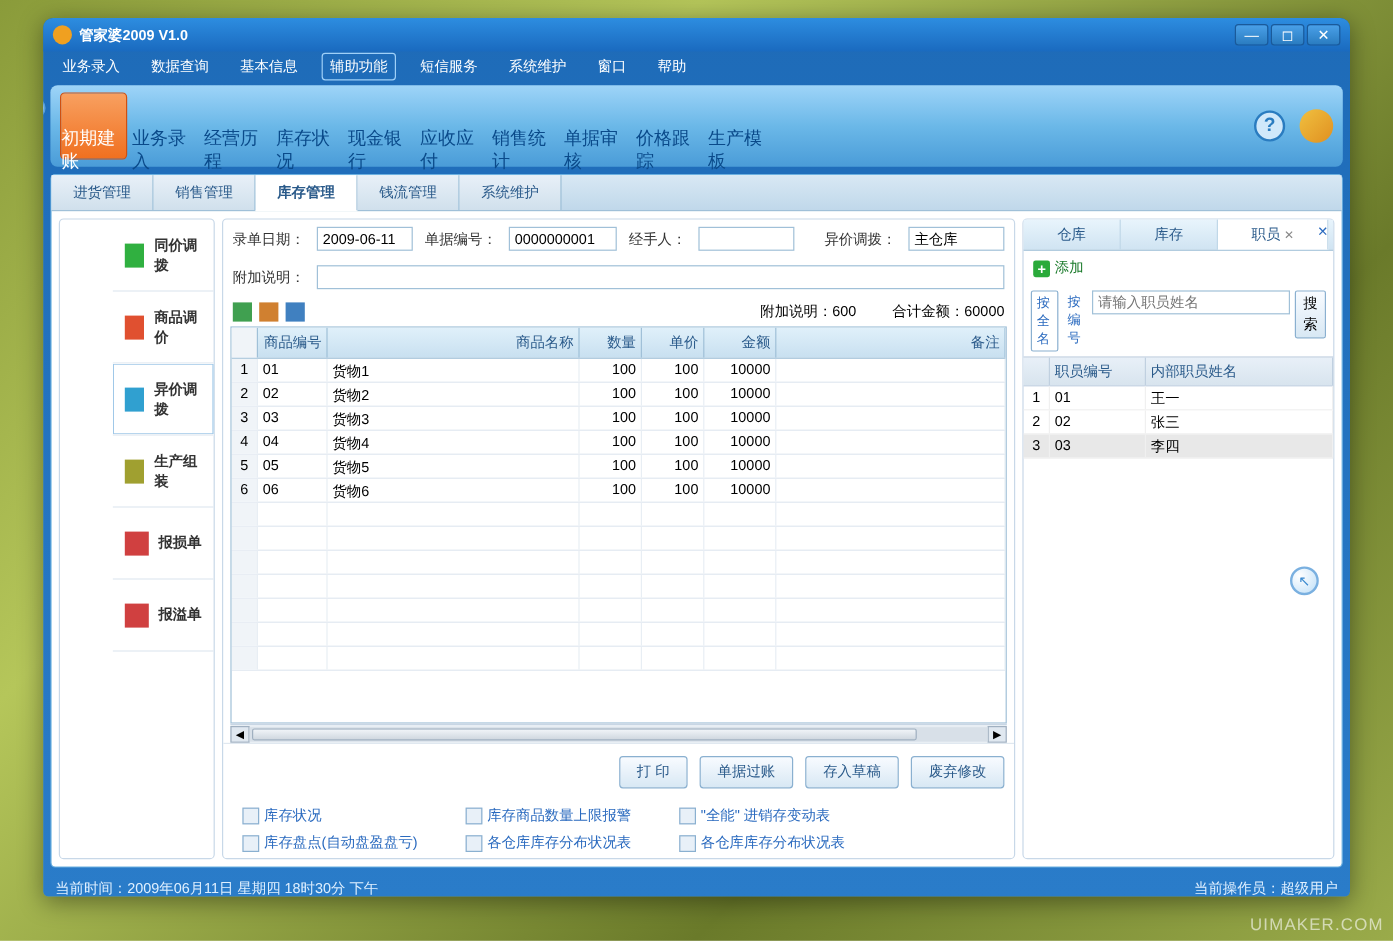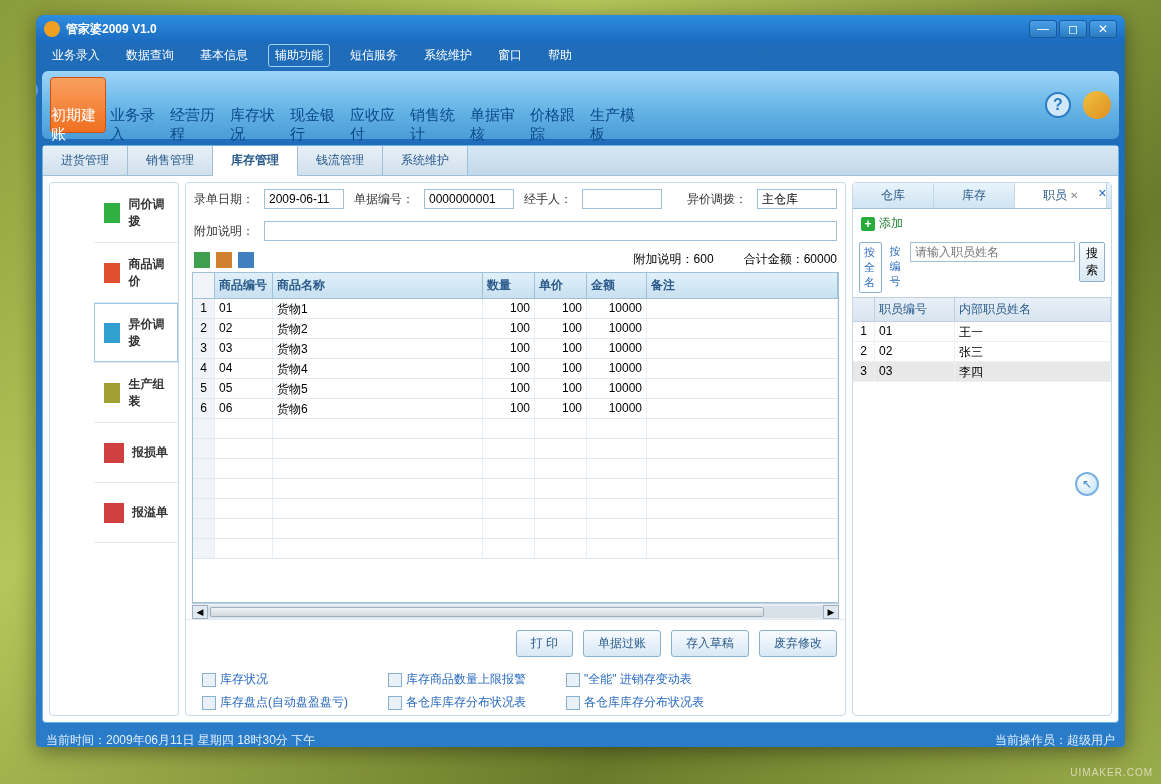--- a/index.html
+++ b/index.html
@@ -36,21 +36,21 @@
 .side-label { font-weight: bold; color: #333; }
 .center { flex: 1; display: flex; flex-direction: column; border: 1px solid #c8d8e8; border-radius: 4px; overflow: hidden; }
 .form-row { display: flex; align-items: center; gap: 10px; padding: 6px 8px; }
 .form-label { color: #333; }
 .form-input { border: 1px solid #a0c0d8; padding: 2px 4px; height: 20px; background: #fff; }
 .icon-row { display: flex; gap: 6px; padding: 4px 8px; align-items: center; }
 .mini-icon { width: 16px; height: 16px; cursor: pointer; }
 .totals { margin-left: auto; display: flex; gap: 30px; }
 .grid { flex: 1; border: 1px solid #a0c0d8; margin: 0 6px; display: flex; flex-direction: column; background: #fff; overflow: hidden; }
 .grid-head { display: flex; background: linear-gradient(180deg,#e0f0fa,#c8e0f0); border-bottom: 1px solid #a0c0d8; }
-.grid-head .cell { border-right: 1px solid #a0c0d8; padding: 4px; font-weight: bold; color: #2a5a8a; text-align: left; }
+.grid-head .cell { border-right: 1px solid #a0c0d8; padding: 4px; font-weight: normal; color: #2a5a8a; text-align: right; }
 .grid-body { flex: 1; overflow: auto; }
 .grid-row { display: flex; border-bottom: 1px solid #e0e8f0; height: 20px; }
 .grid-row .cell { border-right: 1px solid #e8eef4; padding: 2px 4px; }
 .c-idx { width: 22px; text-align: center; background: #f0f4f8; }
 .c-code { width: 58px; }
 .c-name { width: 210px; }
 .c-qty { width: 52px; text-align: right; }
 .c-price { width: 52px; text-align: right; }
 .c-amt { width: 60px; text-align: right; }
 .c-note { flex: 1; }
@@ -81,21 +81,21 @@
 .emp-grid-head .ecell { padding: 3px 4px; border-right: 1px solid #c0d0e0; color: #2a5a8a; }
 .ec-idx { width: 22px; text-align: center; }
 .ec-code { width: 80px; }
 .ec-name { flex: 1; }
 .emp-row { display: flex; border-bottom: 1px solid #f0f0f0; height: 20px; }
 .emp-row .ecell { padding: 2px 4px; border-right: 1px solid #f0f0f0; }
 .emp-row.sel { background: #e8e8e8; }
 .float-btn { position: absolute; right: 12px; top: 150px; width: 24px; height: 24px; border: 2px solid #7ab0e0; border-radius: 50%; background: radial-gradient(circle at 30% 30%,#fff,#c0e0f8); display: flex; align-items: center; justify-content: center; color: #3a8ad0; cursor: pointer; }
 .statusbar { height: 22px; display: flex; align-items: center; padding: 0 10px; color: #e0f0ff; font-size: 11px; }
 .statusbar .right { margin-left: auto; }
-.watermark { position: absolute; right: 8px; bottom: 6px; color: rgba(255,255,255,0.6); font-size: 10px; letter-spacing: 1px; }
+.watermark { position: absolute; right: 8px; bottom: 6px; color: rgba(255,255,255,0.6); font-size: 14px; letter-spacing: 1px; }
 </style>
 </head>
 <body>
 
 <div class="window">
   <div class="titlebar">
     <div class="app-logo"></div>
     <span class="title-text">管家婆2009 V1.0</span>
     <div class="win-btns">
       <div class="win-btn">—</div>

